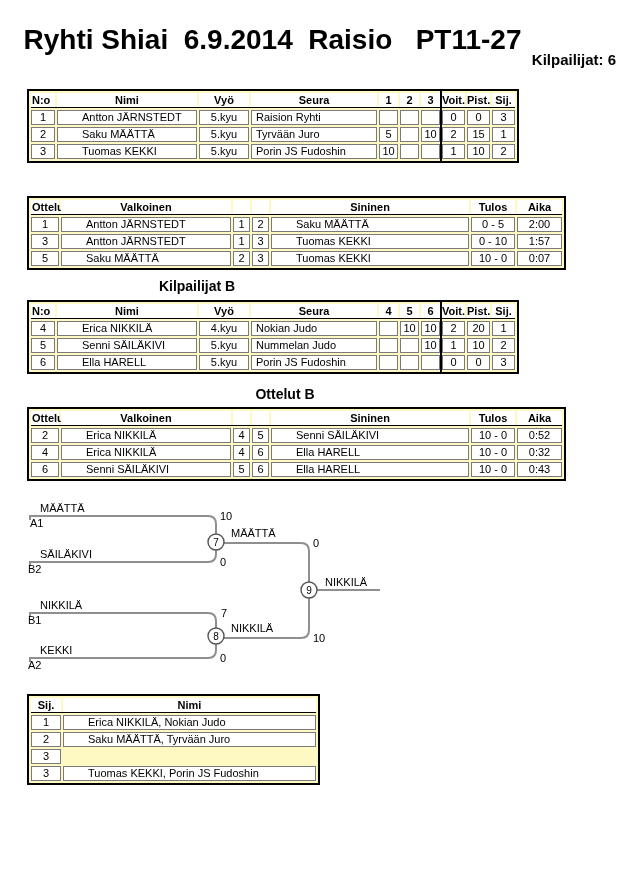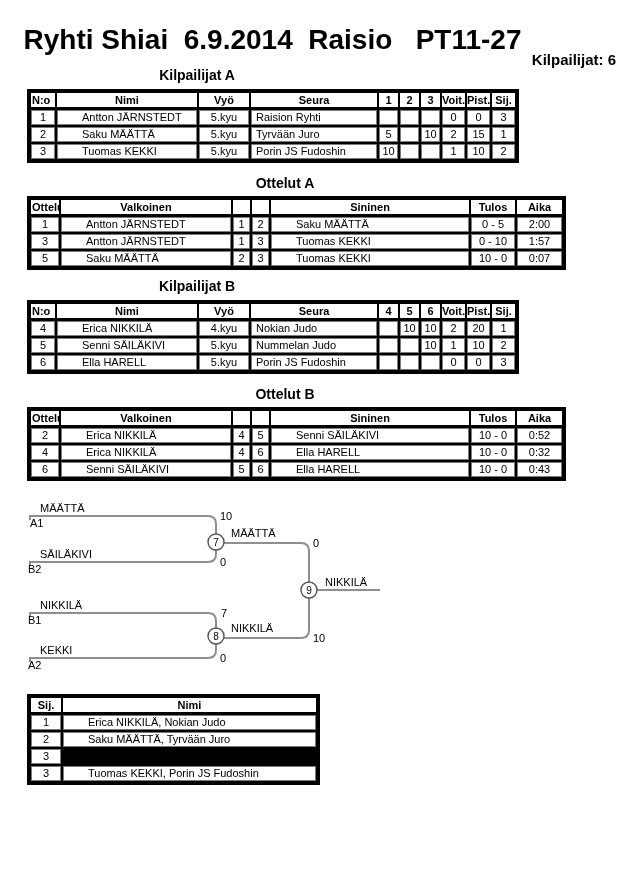--- a/index.html
+++ b/index.html
@@ -10,21 +10,21 @@
   .abs{position:absolute;}
   #doc-title{top:24px;left:0;width:545px;text-align:center;font-size:28px;font-weight:bold;white-space:pre;}
   #kilp-count{top:51px;right:14px;font-size:15px;font-weight:bold;}
   .sec-head{font-size:14px;font-weight:bold;text-align:center;}
   .hd-pool{left:0;width:394px;}
   .hd-match{left:0;width:570px;}
   .hd-res{left:0;width:346px;}
 
   
   .tbl{
-    position:absolute;left:27px;border:2px solid #000;background:#000000;
+    position:absolute;left:27px;border:2px solid #000;background:#fef9c3;
     padding:2px;display:flex;flex-direction:column;gap:2px;font-size:11px;
   }
   .thead{display:flex;gap:2px;border-bottom:1px solid #000;font-weight:bold;}
   .thead .cell{border:none;height:14px;line-height:14px;}
   .trow{display:flex;gap:2px;}
   .cell{
     box-sizing:border-box;height:15px;line-height:13px;border:1px solid #7a7a7a;
     text-align:center;white-space:nowrap;overflow:visible;background:#fff;
   }
   .al{text-align:left;padding-left:24px;}
@@ -47,21 +47,20 @@
   .br-node{font-family:"Liberation Sans","DejaVu Sans",sans-serif;font-size:10px;fill:#000;text-anchor:middle;}
 </style>
 </head>
 <body>
 
 <div id="page">
 
   <div id="doc-title" class="abs">Ryhti Shiai  6.9.2014  Raisio   PT11-27</div>
   <div id="kilp-count" class="abs">Kilpailijat: 6</div>
 
-  <div class="abs sec-head hd-pool" style="top:67px;">Kilpailijat A</div>
   <div class="tbl" style="top:89px;">
     <div class="thick-sep"></div>
     <div class="thead">
       <div class="cell c-no hl">N:o</div>
       <div class="cell c-name">Nimi</div>
       <div class="cell c-belt">Vyö</div>
       <div class="cell c-club">Seura</div>
       <div class="cell c-s">1</div>
       <div class="cell c-s">2</div>
       <div class="cell c-s">3</div>
@@ -100,21 +99,20 @@
       <div class="cell c-club al4">Porin JS Fudoshin</div>
       <div class="cell c-s">10</div>
       <div class="cell c-s"></div>
       <div class="cell c-s"></div>
       <div class="cell c-w">1</div>
       <div class="cell c-p">10</div>
       <div class="cell c-pl">2</div>
     </div>
   </div>
 
-  <div class="abs sec-head hd-match" style="top:175px;">Ottelut A</div>
   <div class="tbl" style="top:196px;">
     <div class="thead">
       <div class="cell c-m hl">Ottelu</div>
       <div class="cell c-wname">Valkoinen</div>
       <div class="cell c-n"></div>
       <div class="cell c-n"></div>
       <div class="cell c-bname">Sininen</div>
       <div class="cell c-res">Tulos</div>
       <div class="cell c-time">Aika</div>
     </div>

